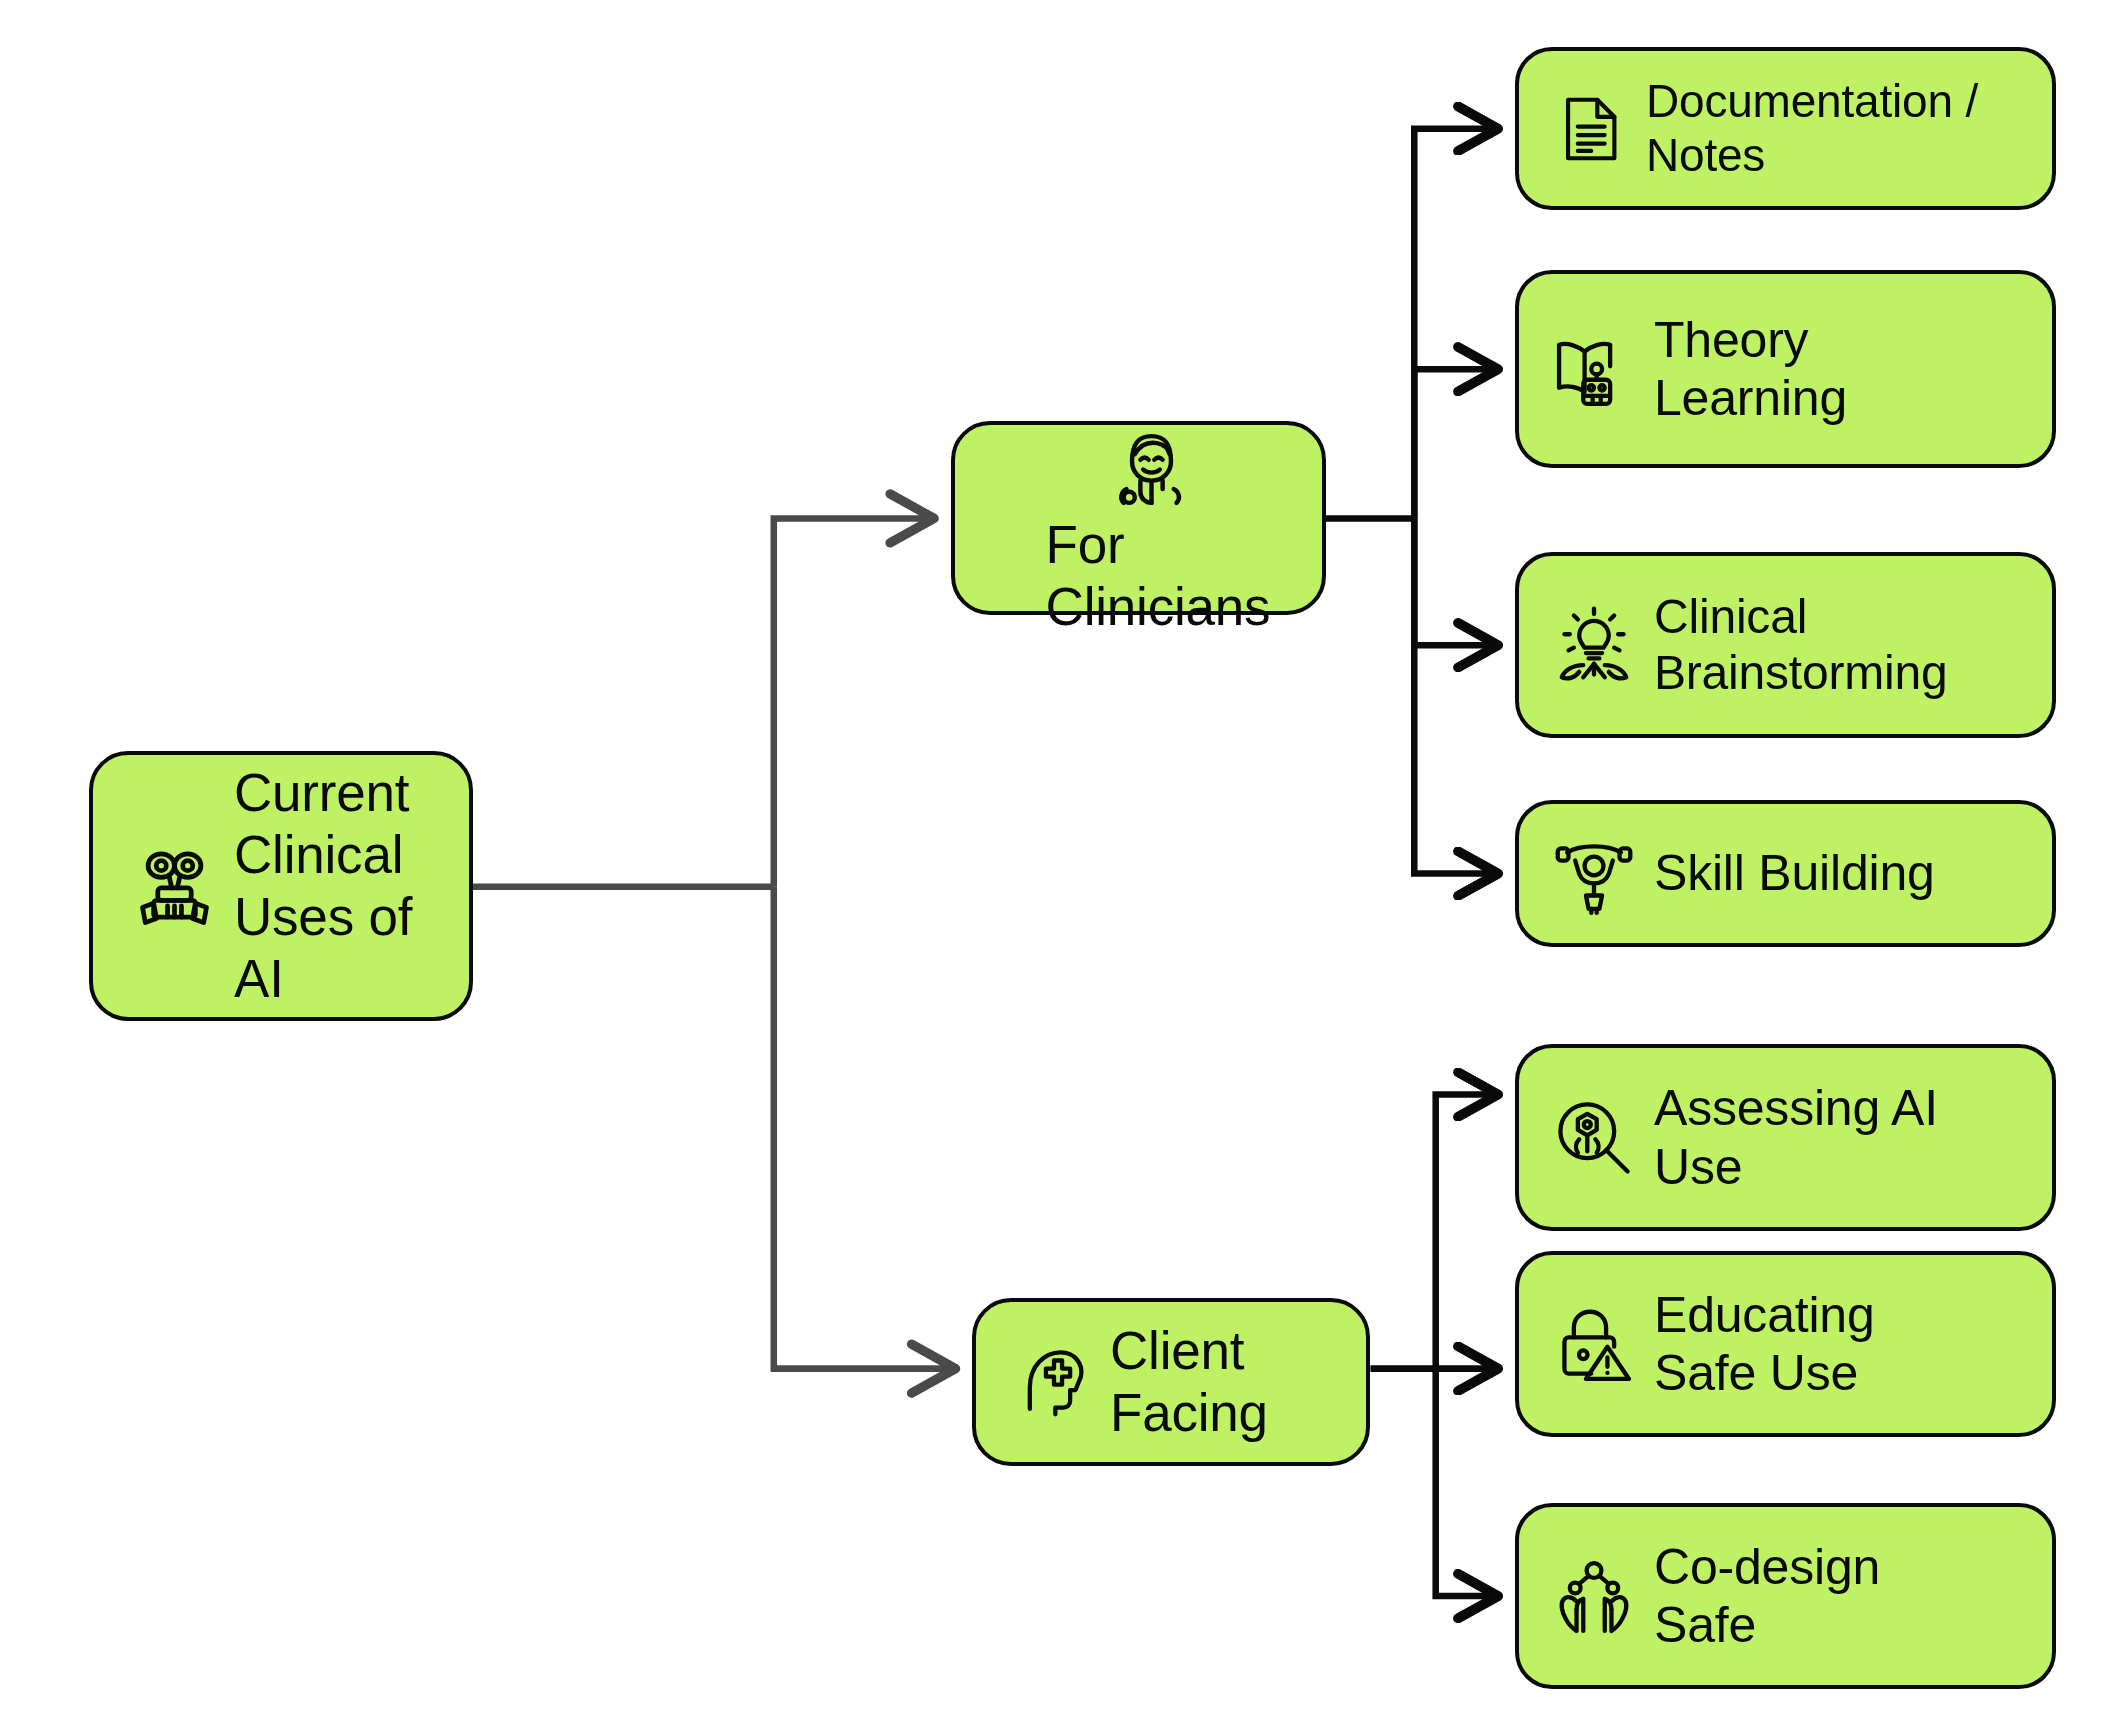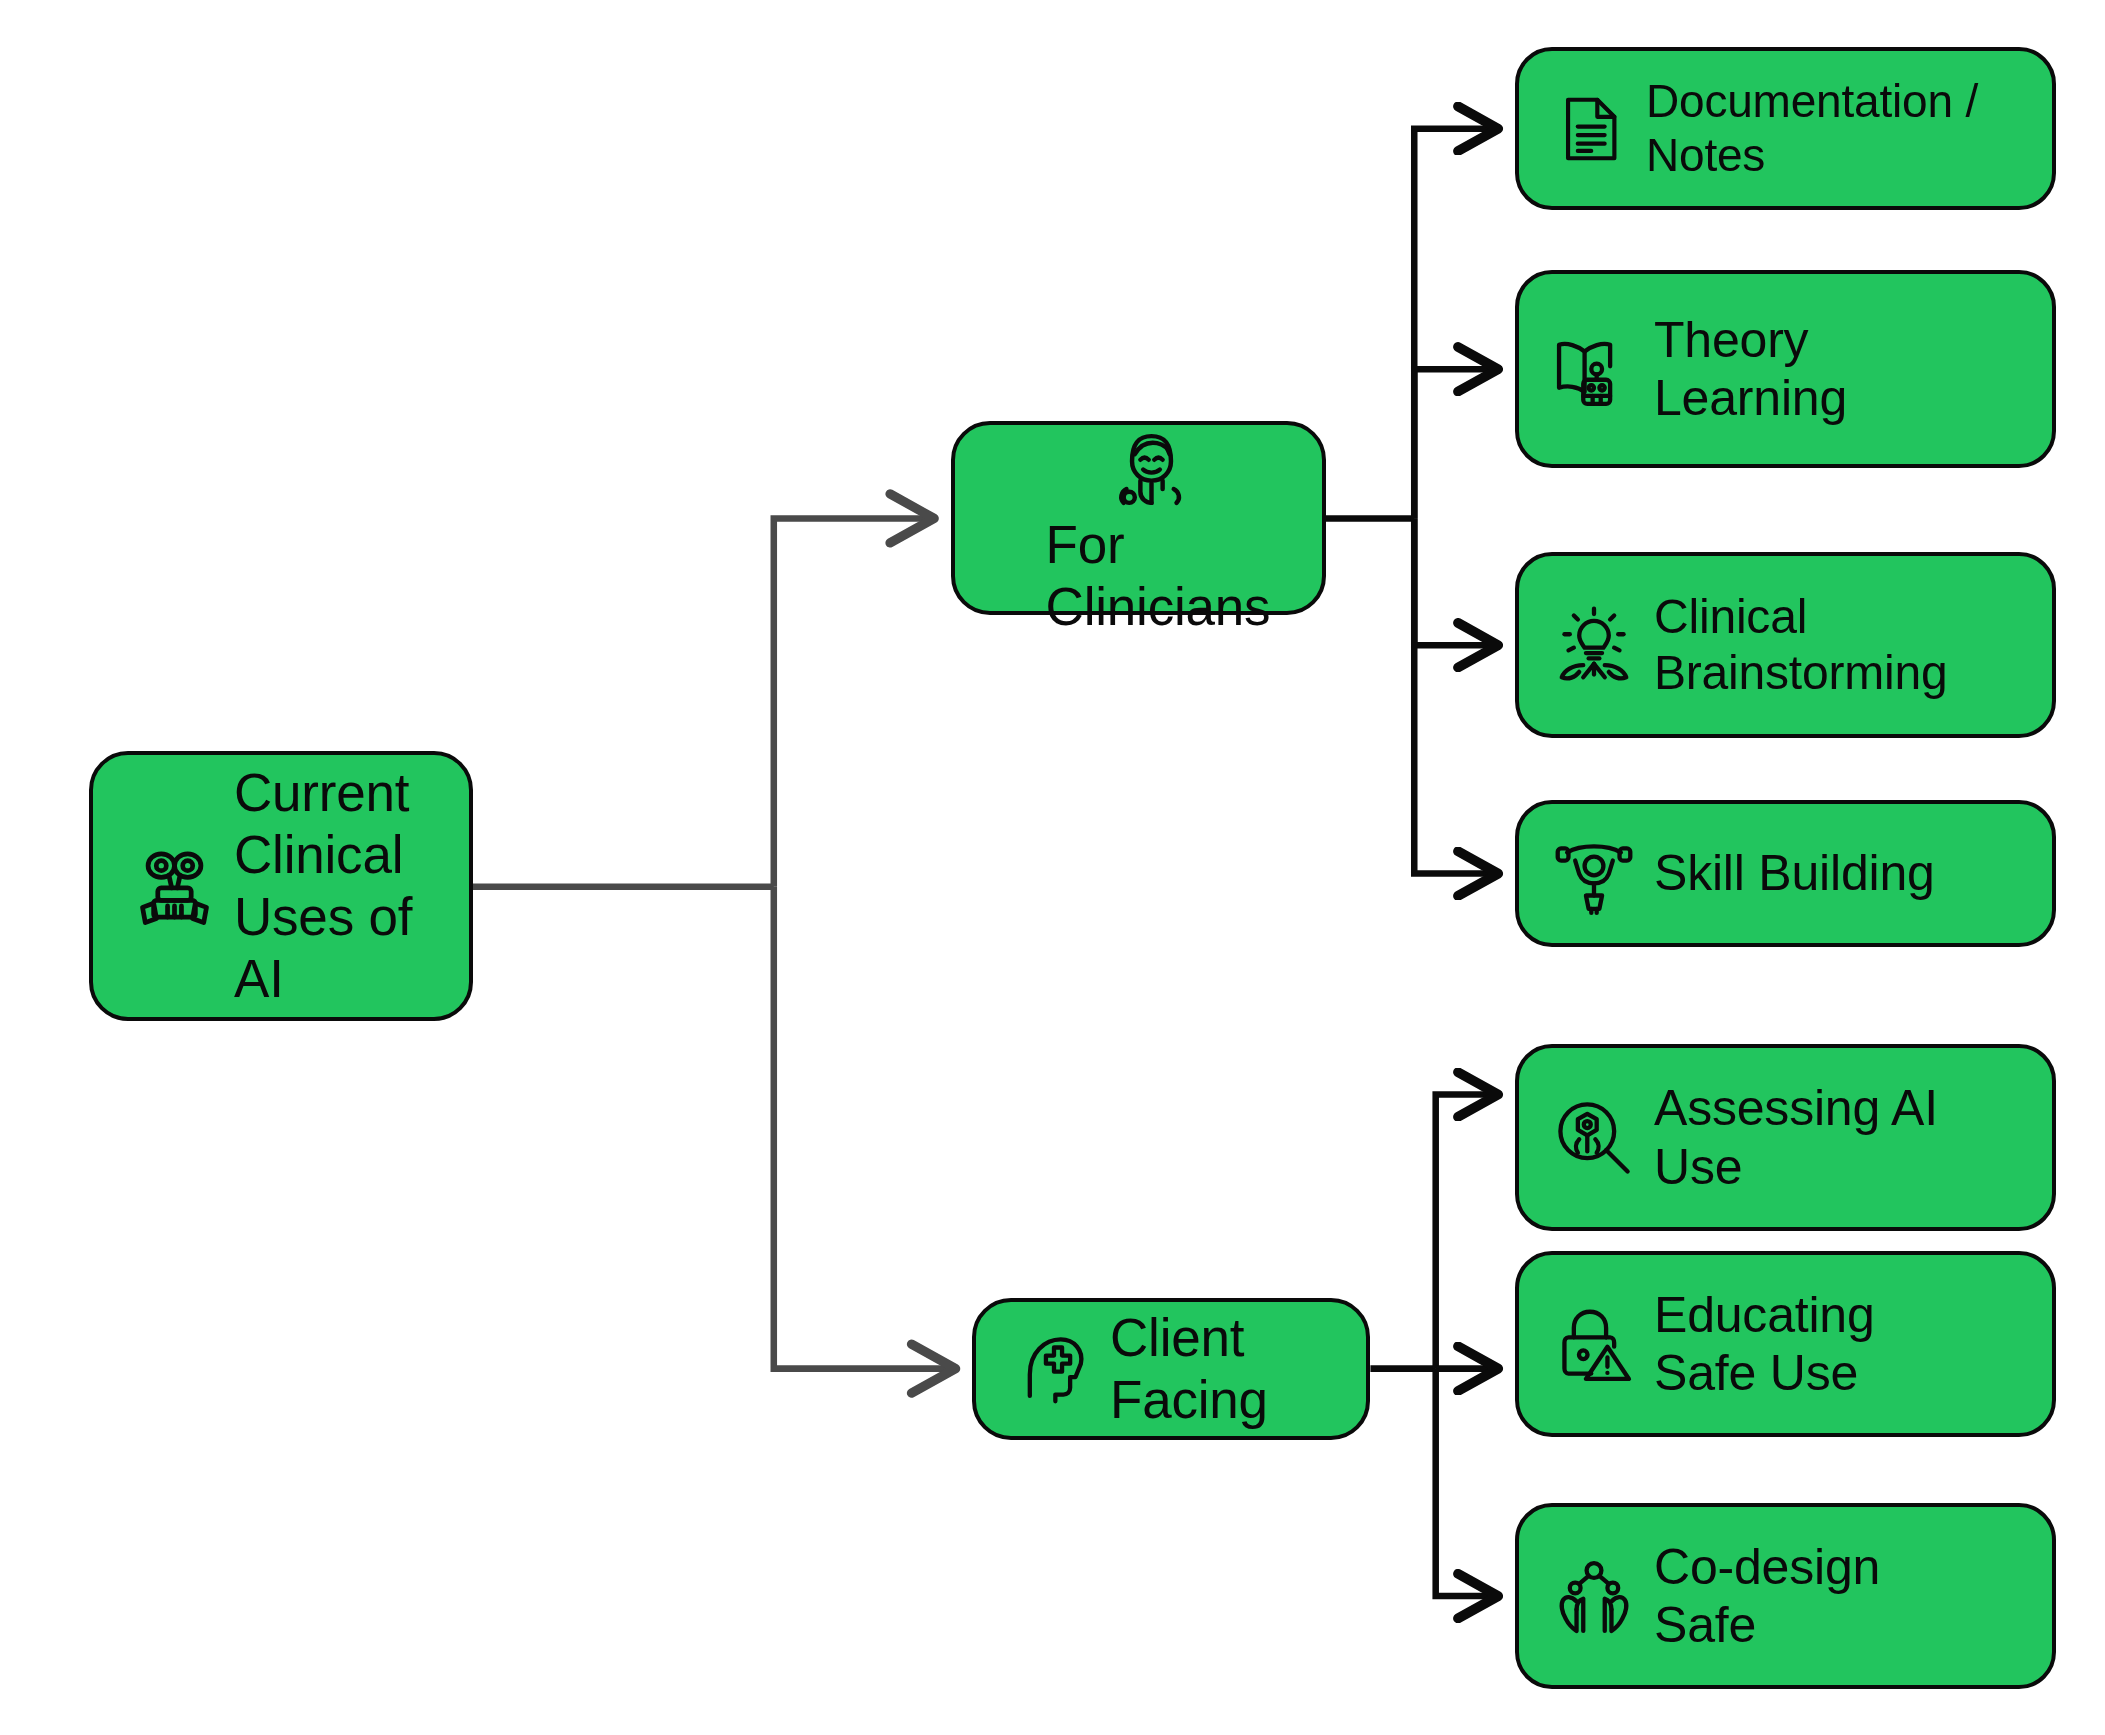--- a/index.html
+++ b/index.html
@@ -1,40 +1,40 @@
 <!DOCTYPE html>
 <html style="font-size:15px"><head>
 <meta charset="utf-8">
 <style>
   html,body{margin:0;padding:0;background:#ffffff;}
   body{width:2106px;height:1736px;position:relative;overflow:hidden;
        font-family:"Liberation Sans","DejaVu Sans",sans-serif;}
   #canvas{position:absolute;inset:0;width:2106px;height:1736px;}
   #edges{position:absolute;left:0;top:0;width:2106px;height:1736px;}
 
-  .node{position:absolute;box-sizing:border-box;background:#22c55e;
+  .node{position:absolute;box-sizing:border-box;background:#bef264;
         border:4.7px solid #0a0a0a;border-radius:35px;
         display:flex;align-items:center;z-index:2;}
   .node .ico{flex:0 0 auto;display:flex;align-items:center;justify-content:center;}
   .node .lbl{color:#0a0a0a;line-height:1.17;letter-spacing:-0.2px;
              white-space:pre-line;}
 
   
   #node-root{left:89px;top:751px;width:384px;height:270px;
              padding-left:37px;border-radius:39px;}
   #node-root .ico{width:89px;height:89px;margin-right:15px;}
   #node-root .lbl{font-size:53px;}
 
   
   .branch{border-radius:39px;}
   #node-clinicians{left:951px;top:421px;width:375px;height:194px;padding-left:39px;flex-direction:column;}
   #node-clinicians .ico{width:89px;height:89px;margin-right:13px;}
   #node-clinicians .lbl{font-size:53px;}
 
-  #node-client{left:972px;top:1298px;width:398px;height:142px;padding-left:35px;}
+  #node-client{left:972px;top:1298px;width:398px;height:168px;padding-left:35px;}
   #node-client .ico{width:86px;height:86px;margin-right:13px;}
   #node-client .lbl{font-size:53px;}
 
   
   .leaf{left:1515px;width:541px;padding-left:32px;border-radius:37px;}
   .leaf .ico{width:86px;height:86px;margin-right:17px;}
   .leaf .lbl{font-size:50px;}
 
   #leaf-doc{top:47px;height:163px;}
   #leaf-doc .lbl{font-size:46px;}

